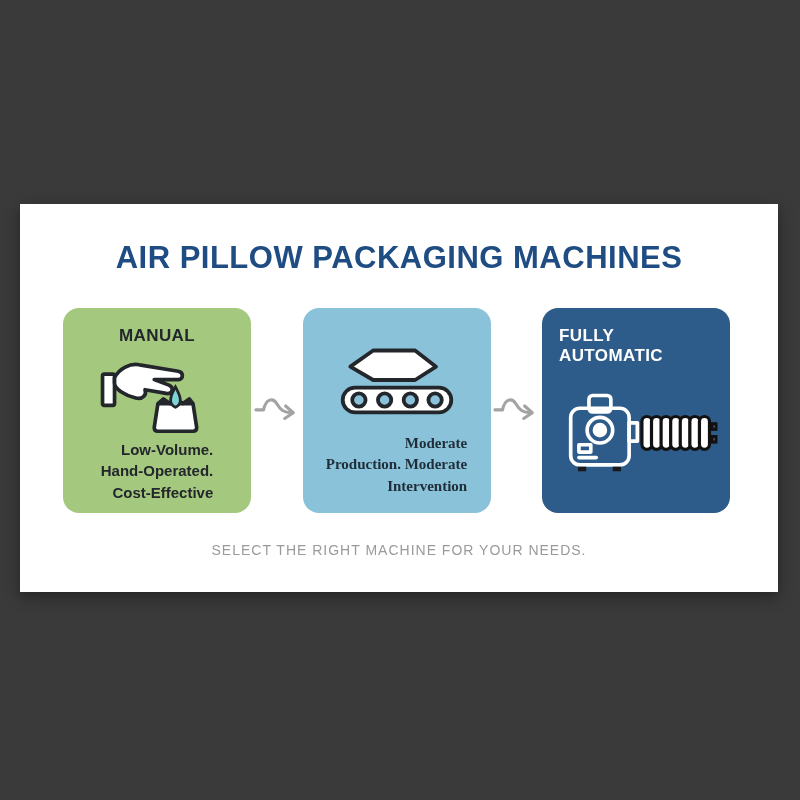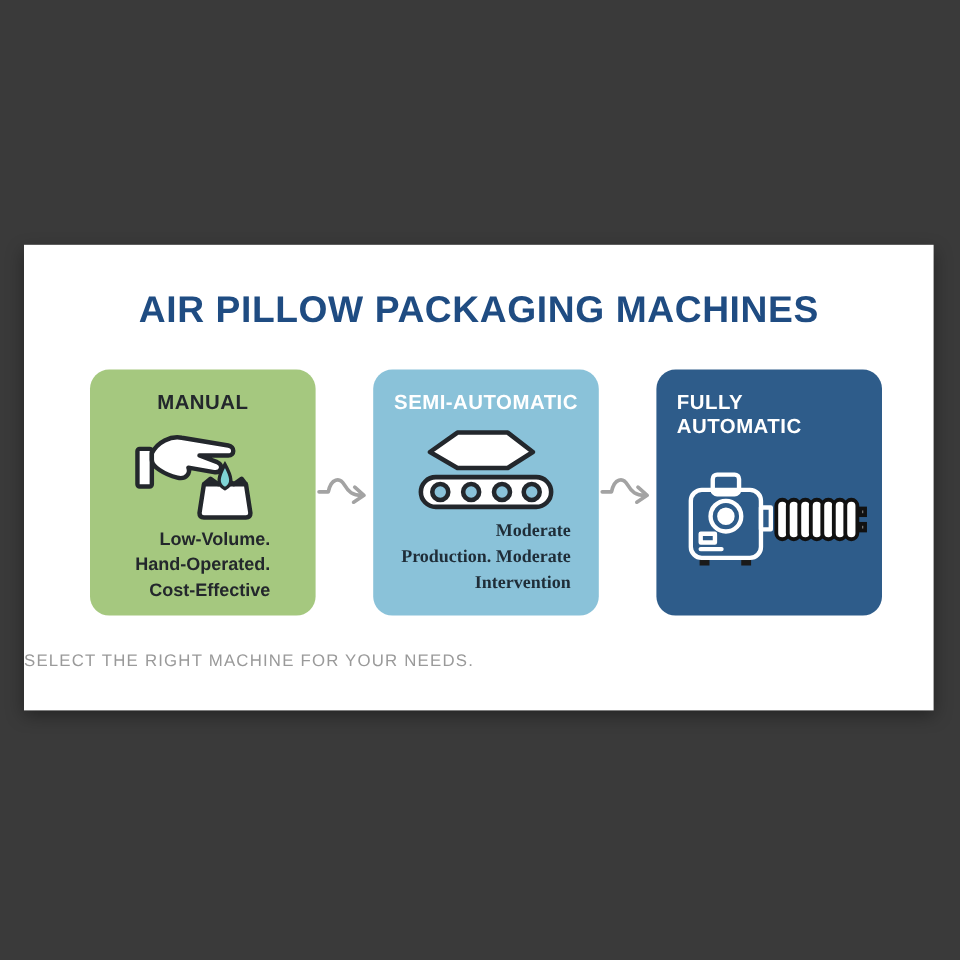--- a/index.html
+++ b/index.html
@@ -18,21 +18,20 @@
   }
   .main-title {
     position: absolute; top: 36px; left: 0; width: 100%;
     text-align: center;
     font-size: 31px; font-weight: 700; letter-spacing: .5px;
     color: var(--title-color, #1f4c82);
   }
   .cards-row {
     position: absolute; top: 104px; left: 43px; right: 48px; height: 205px;
     display: flex;
-    margin-left: 12px;
   }
   .card {
     width: 188px; height: 205px; box-sizing: border-box;
     border-radius: 16px;
     display: flex; flex-direction: column; align-items: center;
     padding: 18px 8px 16px;
     flex: none;
   }
   .card--manual { background: var(--card-manual-bg, #a5c87f); }
   .card--semi   { background: var(--card-semi-bg, #8ac2d9); }
@@ -45,20 +44,21 @@
     font-size: 15px; font-weight: 600; line-height: 1.42; text-align: center;
   }
   .card-desc span { display: block; text-align: right; }
   .card--manual .card-desc { color: var(--dark-text, #23272c); }
   .card--semi .card-desc { color: var(--semi-text, #1f2d38); font-family: Liberation Serif, serif; }
   .card--fully .card-desc { color: var(--light-text, #fff); }
   .arrow-gap { flex: 1; display: flex; align-items: center; justify-content: center; }
   .arrow-gap svg { margin-top: -10px; }
   .tagline {
     position: absolute; bottom: 34px; left: 0; width: 100%;
+    text-align: center;
     font-size: 14px; letter-spacing: 1px;
     color: var(--tagline-color, #9a9a9a);
   }
 </style>
 </head>
 <body>
 
 <div class="panel">
 
   <div class="main-title">AIR PILLOW PACKAGING MACHINES</div>
@@ -90,21 +90,20 @@
     <div class="arrow-gap">
       <svg width="48" height="34" viewBox="0 0 50 34" aria-hidden="true">
         <g fill="none" style="stroke:var(--arrow-color,#a3a3a3)" stroke-width="3.2" stroke-linecap="round" stroke-linejoin="round">
           <path d="M3 21 H11 C13.5 9 21 8 25 15 C28.5 21 32 24 40 24"></path>
           <polyline points="34,17 42,24 33,30"></polyline>
         </g>
       </svg>
     </div>
 
     <div class="card card--semi">
-      <div class="card-title">SEMI-AUTOMATIC</div>
       <div class="card-icon">
         <svg width="124" height="80" viewBox="0 0 130 84" aria-hidden="true">
           <polygon points="16,28 40,11 84,11 106,28 84,42 40,42" fill="#fff" stroke="#23272c" stroke-width="4" stroke-linejoin="round"></polygon>
           <rect x="8" y="50" width="114" height="26" rx="13" fill="#fff" stroke="#23272c" stroke-width="4"></rect>
           <g stroke="#23272c" stroke-width="4" style="fill:var(--card-semi-bg,#8ac2d9)">
             <circle cx="25" cy="63" r="7"></circle>
             <circle cx="52" cy="63" r="7"></circle>
             <circle cx="79" cy="63" r="7"></circle>
             <circle cx="105" cy="63" r="7"></circle>
           </g>

